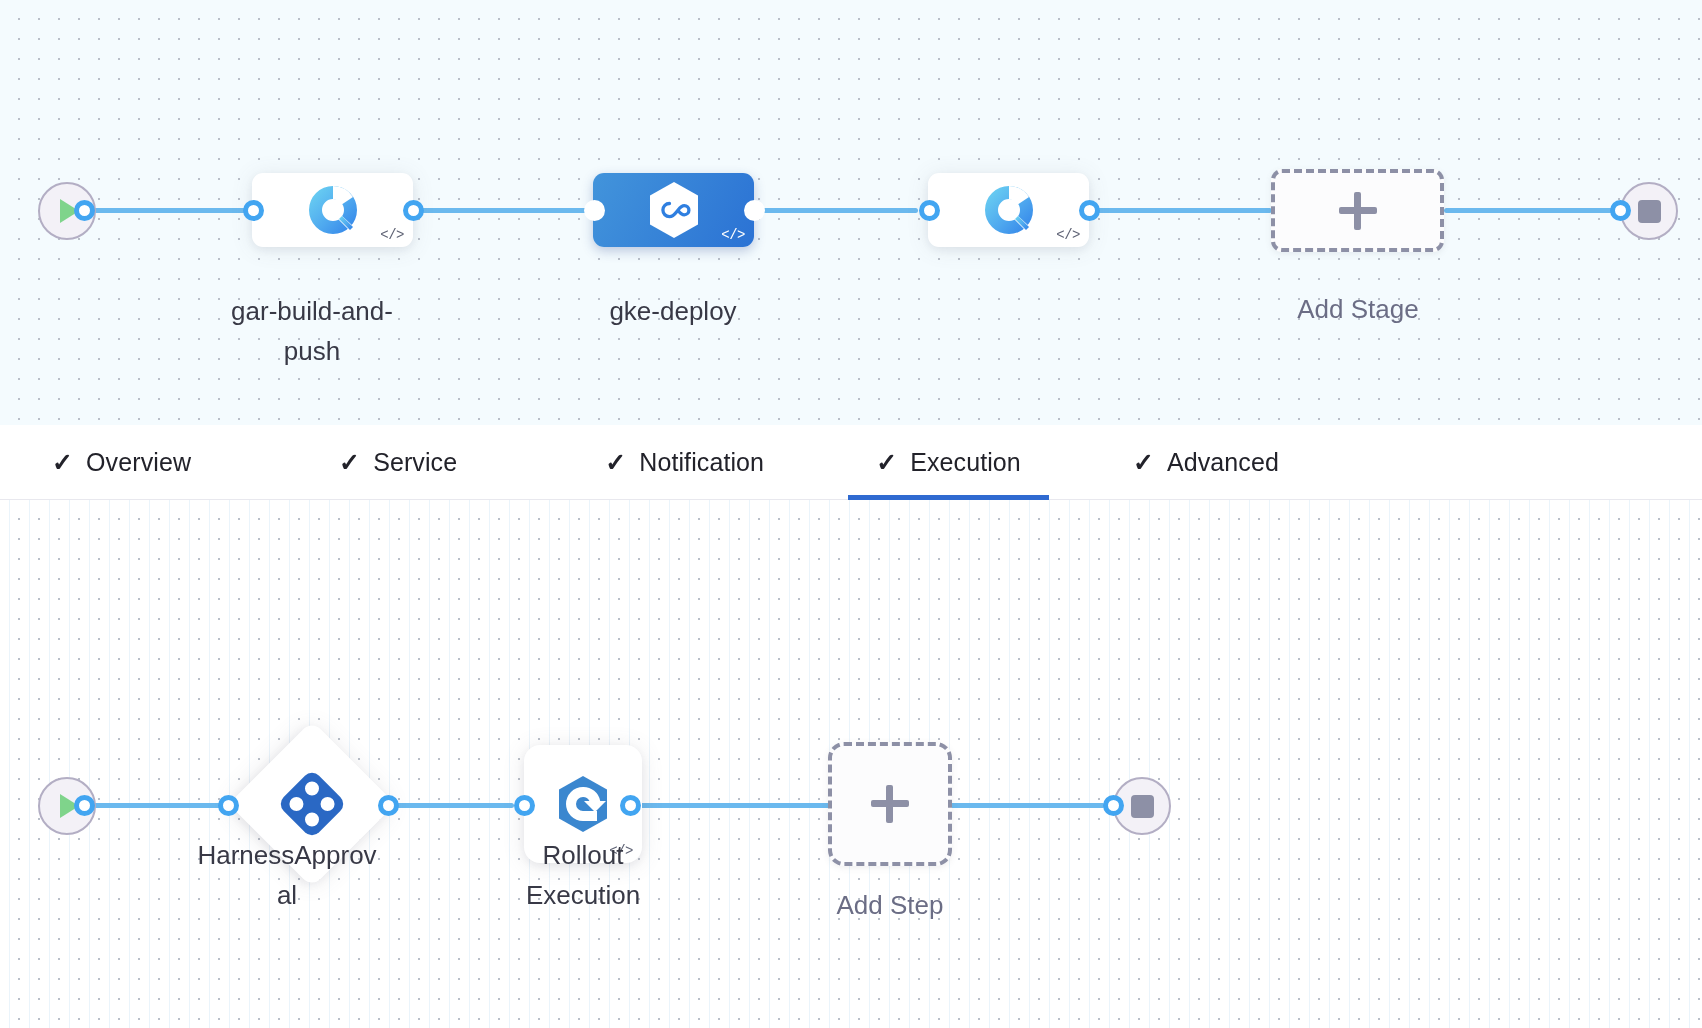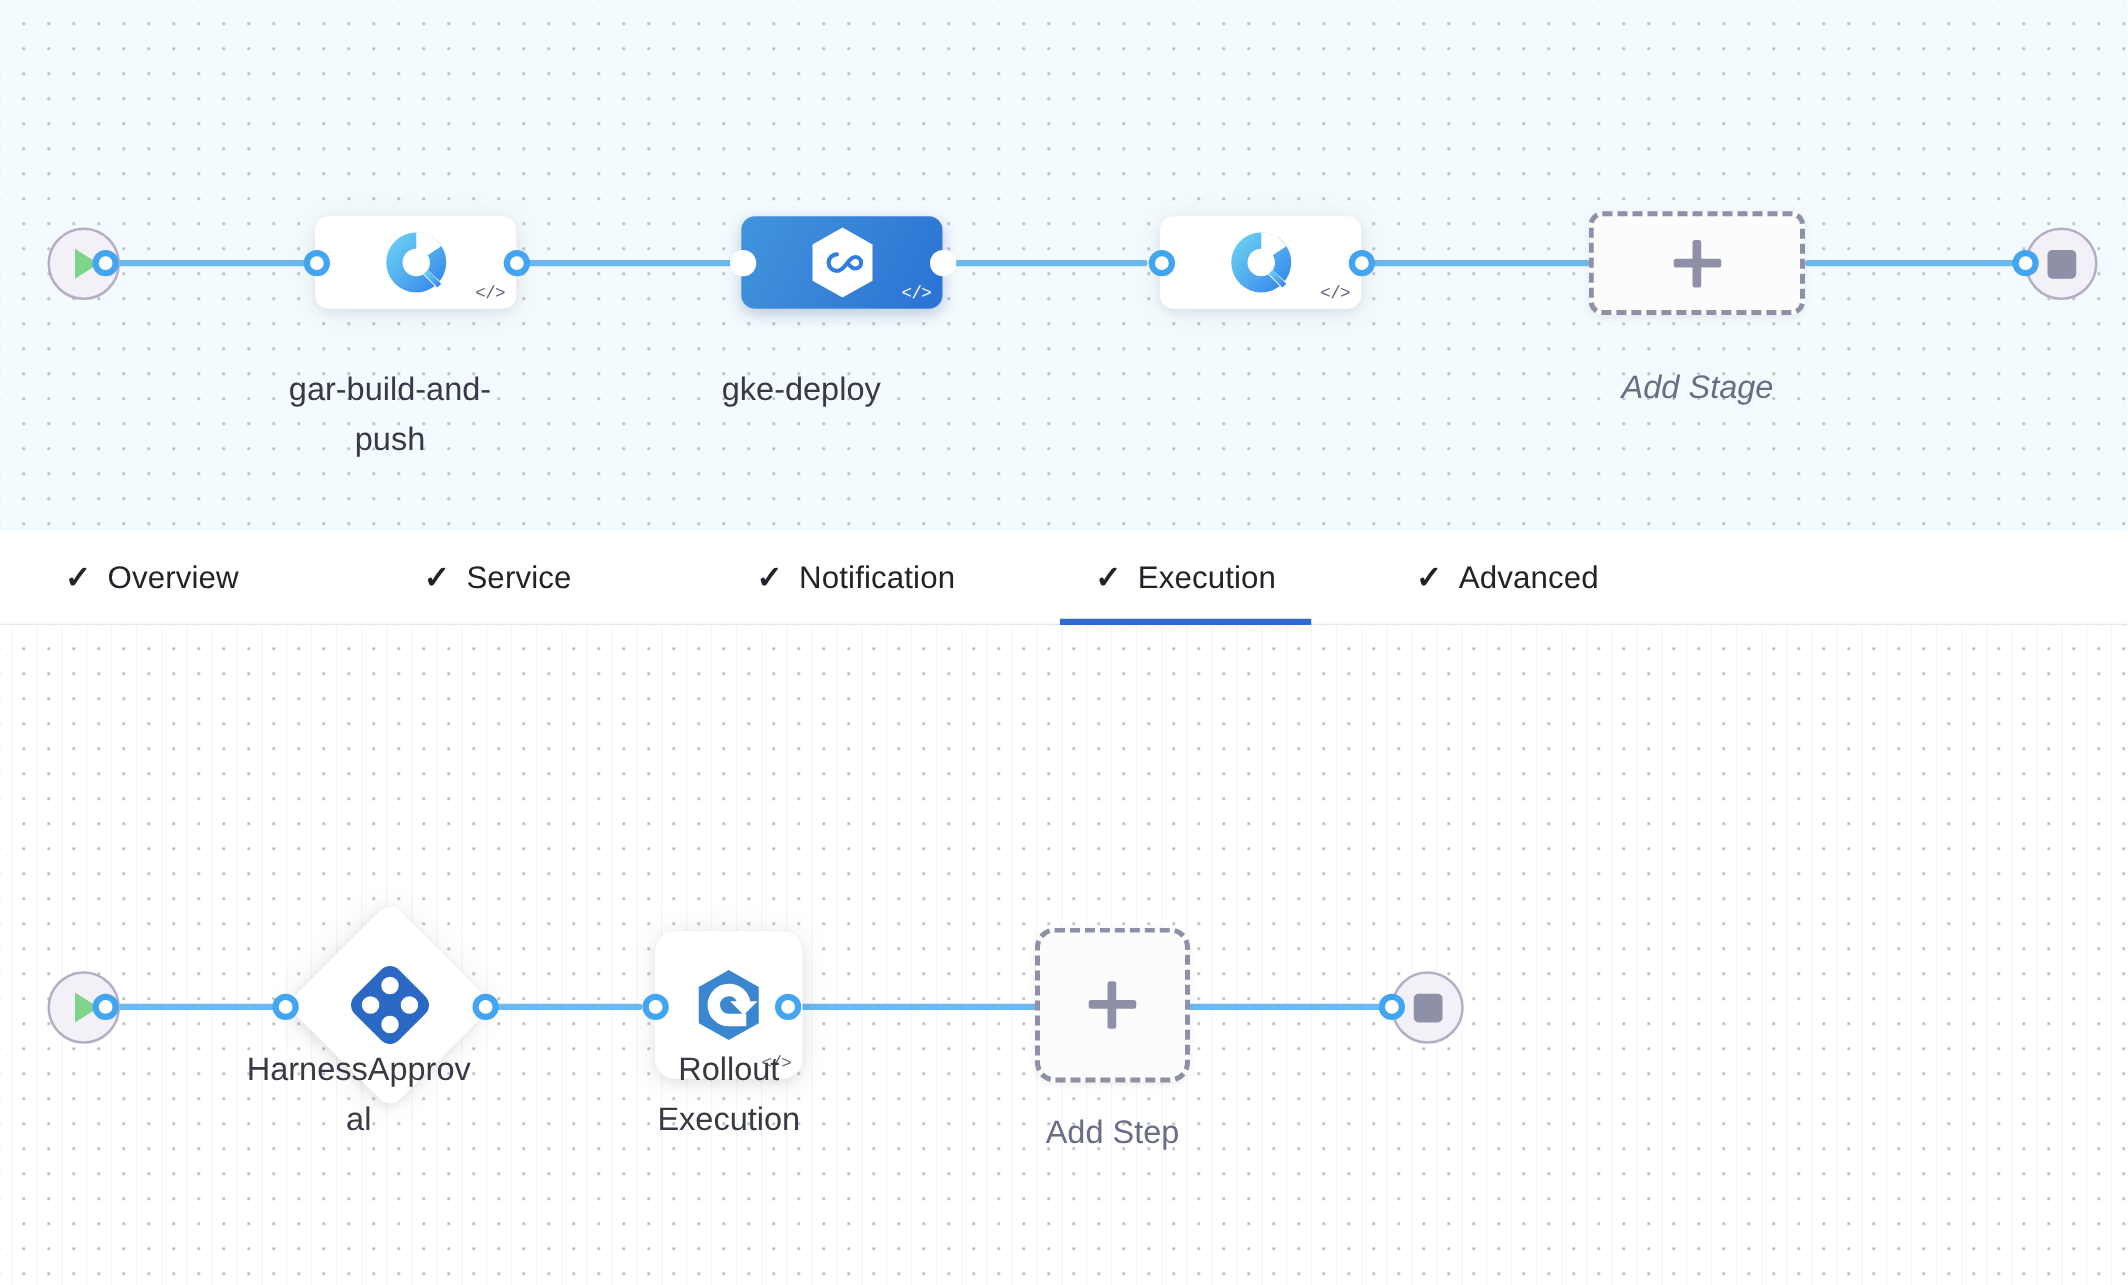--- a/index.html
+++ b/index.html
@@ -269,21 +269,21 @@
     <span>
       <svg width="54" height="58" viewBox="0 0 54 58">
         <path d="M27 1 L51 14.5 L51 43.5 L27 57 L3 43.5 L3 14.5 Z" fill="#ffffff"></path>
         <path d="M22.5 22.5 a6.6 6.6 0 1 0 0 13.2 c3.3 0 5.3 -2.4 7.2 -4.9 l1.4 -1.8 c1.9 -2.5 3.4 -4.4 6.2 -4.4 a4.6 4.6 0 1 1 0 9.2 c-2.8 0 -4.3 -1.9 -6.2 -4.4" fill="none" stroke="#2f7fe0" stroke-width="3.3" stroke-linecap="round"></path>
       </svg>
     </span>
     <span class="code-badge">&lt;/&gt;</span>
   </div>
   <div class="port on-dark" style="left:584px; top:200px;"></div>
   <div class="port on-dark" style="left:744px; top:200px;"></div>
-  <div class="node-label" style="left:551px; top:292px; width:180px;">gke-deploy</div>
+  <div class="node-label" style="left:583px; top:292px; width:180px;">gke-deploy</div>
 
   <div class="stage-node" style="left:928px; top:173px;">
     <span>
       <svg width="52" height="52" viewBox="0 0 52 52">
         <defs>
           <linearGradient id="ciGrad2" x1="0" y1="0" x2="1" y2="1">
             <stop offset="0%" stop-color="#6fd6f2"></stop>
             <stop offset="55%" stop-color="#4fa9ef"></stop>
             <stop offset="100%" stop-color="#2f7fe8"></stop>
           </linearGradient>
@@ -296,21 +296,21 @@
       </svg>
     </span>
     <span class="code-badge">&lt;/&gt;</span>
   </div>
   <div class="port" style="left:919px; top:200px;"></div>
   <div class="port" style="left:1079px; top:200px;"></div>
 
   <div class="add-node add-stage-box" style="left:1271px; top:169px;">
     <div class="plus"></div>
   </div>
-  <div class="node-label muted" style="left:1268px; top:290px; width:180px;font-style:italic;">Add Stage</div>
+  <div class="node-label muted" style="left:1268px; top:290px; width:180px;">Add Stage</div>
 
   <div class="terminal" style="left:1620px; top:182px;">
     <div class="stop-sq"></div>
   </div>
   <div class="port" style="left:1610px; top:200px;"></div>
 </div>
 
 <div class="tab-bar">
   <div class="tab">
     <span class="check">✓</span>

